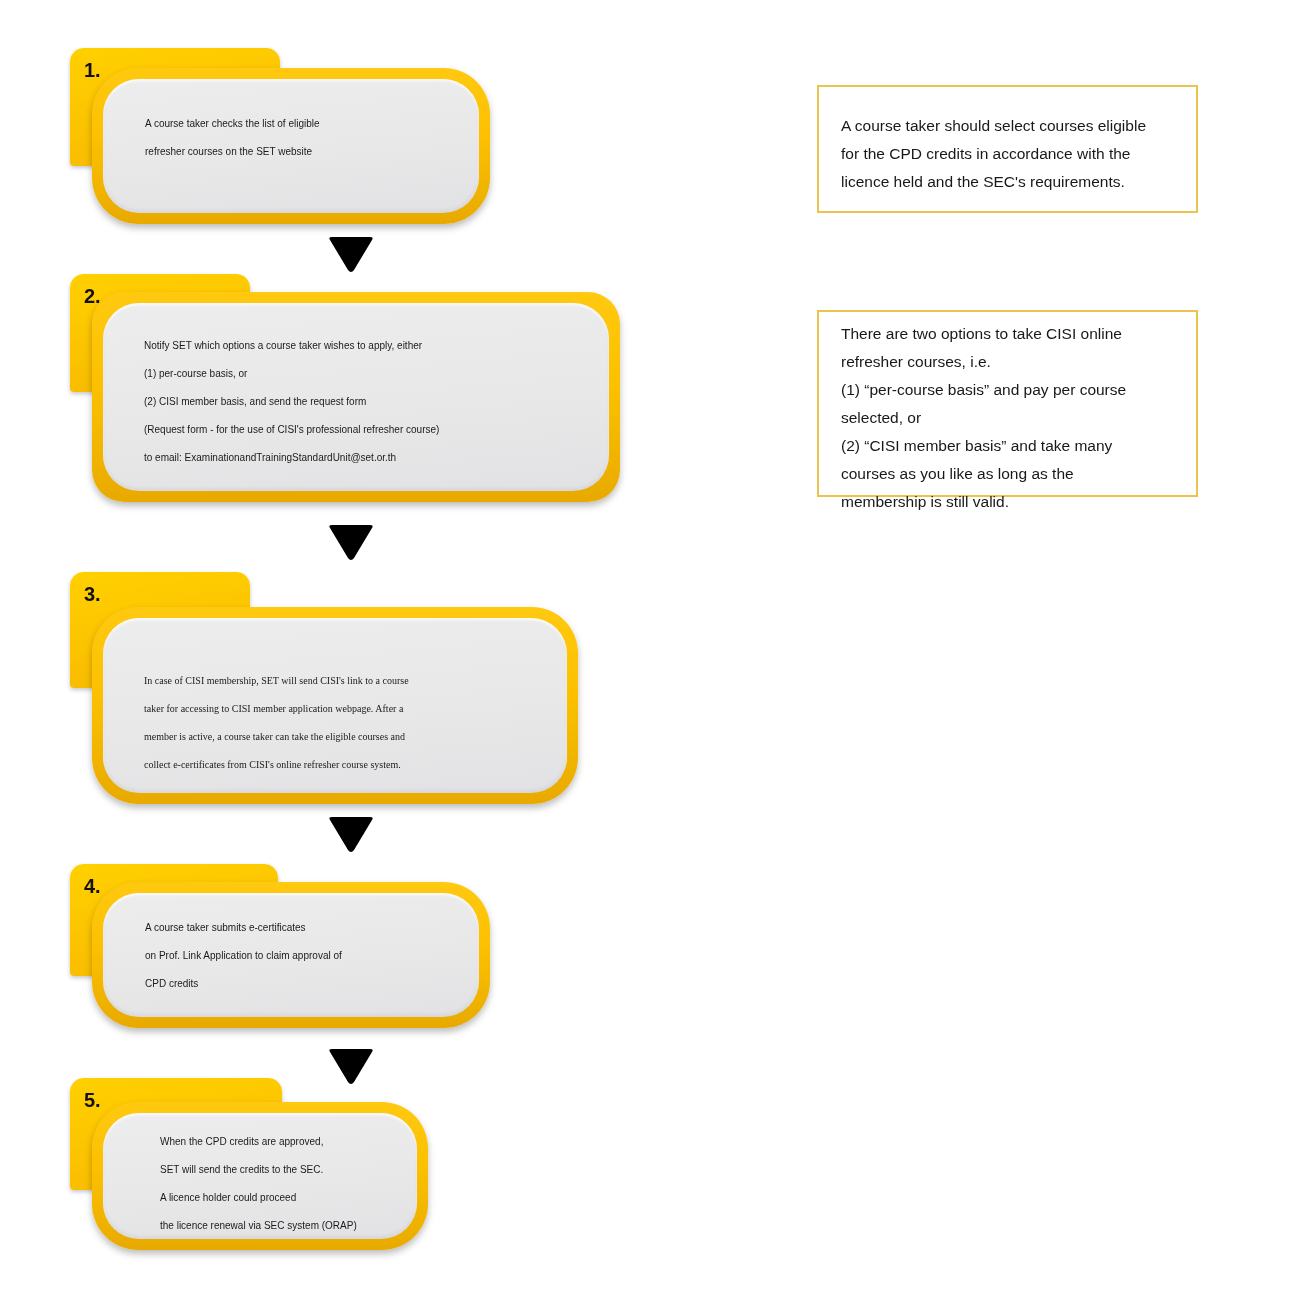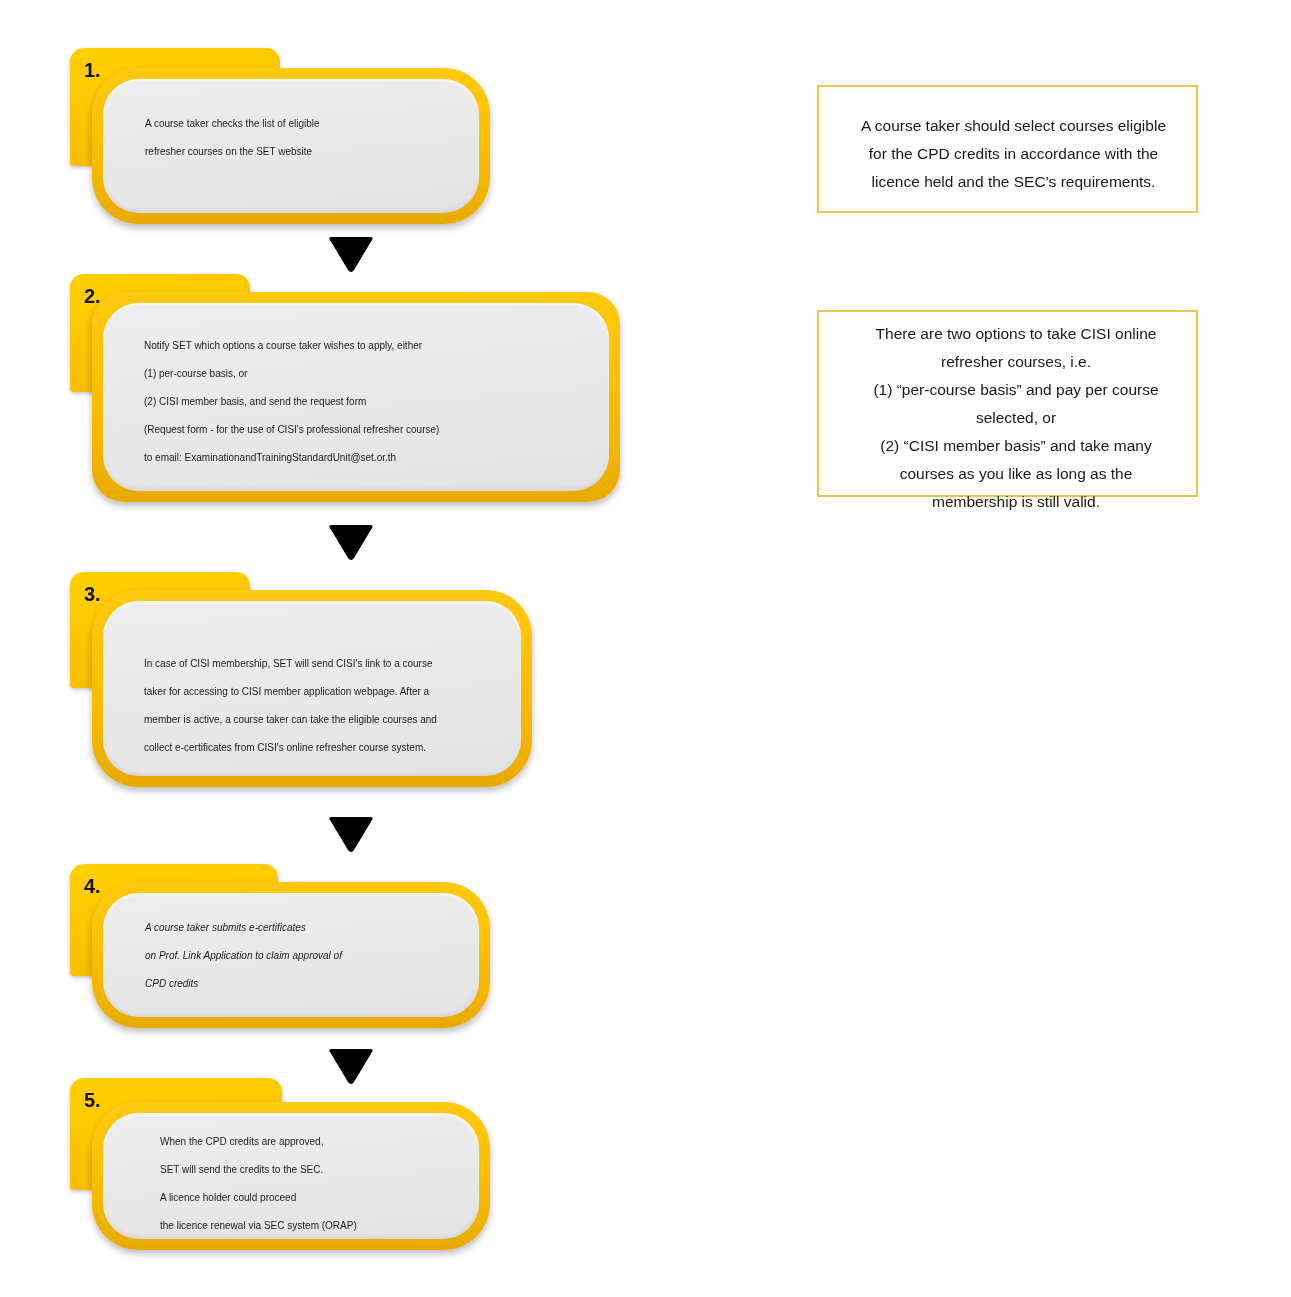--- a/index.html
+++ b/index.html
@@ -78,21 +78,20 @@
   .arrow {
     position: absolute;
   }
 
   
   .note {
     position: absolute;
     background: #ffffff;
     border: 2px solid #EBC44F;
     box-sizing: border-box;
-    text-align: center;
   }
   .note-text {
     position: absolute;
     color: #181818;
     font-size: 15.5px;
     line-height: 28px;
     white-space: pre-line;
   }
 </style>
 </head>
@@ -134,58 +133,58 @@
   <div class="arrow" style="left:326px; top:524px; width:50px; height:38px;">
     <svg width="50" height="38" viewBox="0 0 50 38" xmlns="http://www.w3.org/2000/svg">
       <path d="M4 4 Q 2 1 6 1 L44 1 Q48 1 46 4 L28 34 Q25 38 22 34 Z" fill="#000000"></path>
     </svg>
   </div>
 
   <div class="step" style="left:70px; top:572px; width:560px; height:215px;">
     <div class="step-tab" style="width:180px; height:116px;">
       <span class="step-number">3.</span>
     </div>
-    <div class="step-body" style="left:22px; top:18px; width:440px; height:197px;">
+    <div class="step-body" style="left:22px; top:35px; width:486px; height:197px;font-family:Liberation Serif, serif;">
       <div class="step-inner"></div>
       <div class="step-text" style="left:52px; top:60px; width:480px;">In case of CISI membership, SET will send CISI's link to a course
 taker for accessing to CISI member application webpage. After a
 member is active, a course taker can take the eligible courses and
 collect e-certificates from CISI's online refresher course system.</div>
     </div>
   </div>
 
   <div class="arrow" style="left:326px; top:816px; width:50px; height:38px;">
     <svg width="50" height="38" viewBox="0 0 50 38" xmlns="http://www.w3.org/2000/svg">
       <path d="M4 4 Q 2 1 6 1 L44 1 Q48 1 46 4 L28 34 Q25 38 22 34 Z" fill="#000000"></path>
     </svg>
   </div>
 
   <div class="step" style="left:70px; top:864px; width:420px; height:164px;">
     <div class="step-tab" style="width:208px; height:112px;">
       <span class="step-number">4.</span>
     </div>
-    <div class="step-body" style="left:22px; top:18px; width:398px; height:146px;font-style:italic;">
+    <div class="step-body" style="left:22px; top:18px; width:398px; height:146px;">
       <div class="step-inner"></div>
       <div class="step-text" style="left:53px; top:32px; width:340px;">A course taker submits e-certificates
 on Prof. Link Application to claim approval of
 CPD credits</div>
     </div>
   </div>
 
   <div class="arrow" style="left:326px; top:1048px; width:50px; height:38px;">
     <svg width="50" height="38" viewBox="0 0 50 38" xmlns="http://www.w3.org/2000/svg">
       <path d="M4 4 Q 2 1 6 1 L44 1 Q48 1 46 4 L28 34 Q25 38 22 34 Z" fill="#000000"></path>
     </svg>
   </div>
 
   <div class="step" style="left:70px; top:1078px; width:420px; height:172px;">
     <div class="step-tab" style="width:212px; height:112px;">
       <span class="step-number">5.</span>
     </div>
-    <div class="step-body" style="left:22px; top:24px; width:398px; height:148px;">
+    <div class="step-body" style="left:22px; top:24px; width:336px; height:148px;">
       <div class="step-inner"></div>
       <div class="step-text" style="left:68px; top:26px; width:330px;">When the CPD credits are approved,
 SET will send the credits to the SEC.
 A licence holder could proceed
 the licence renewal via SEC system (ORAP)</div>
     </div>
   </div>
 
   <div class="note" style="left:817px; top:85px; width:381px; height:128px;">
     <div class="note-text" style="left:22px; top:25px; width:345px;">A course taker should select courses eligible

